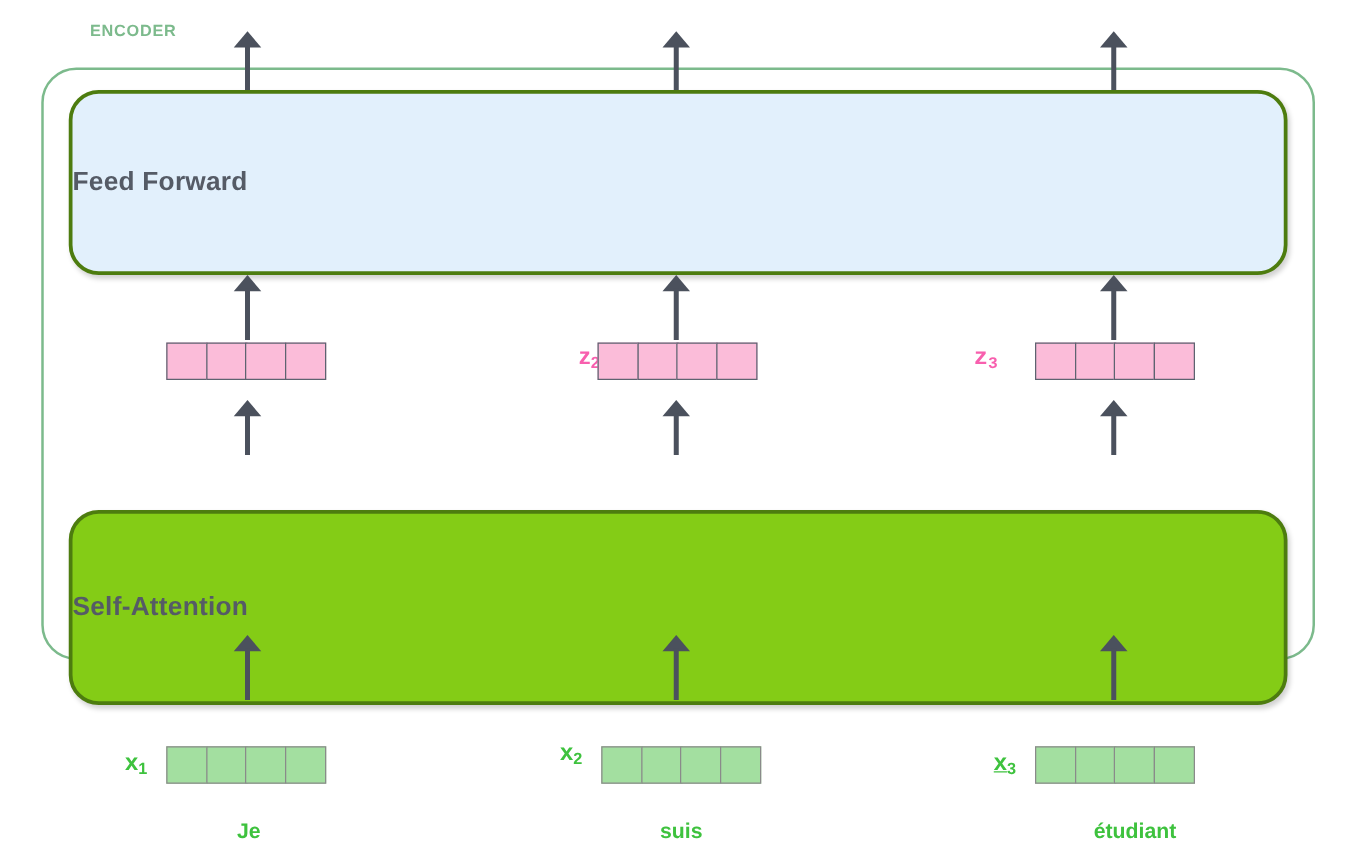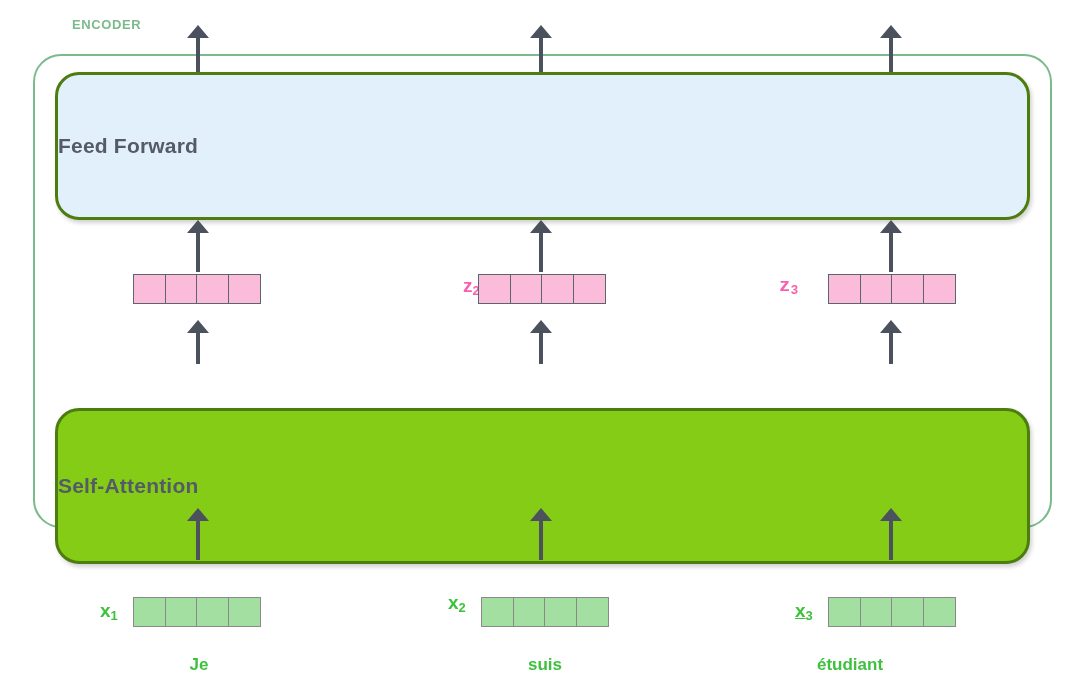--- a/index.html
+++ b/index.html
@@ -268,15 +268,15 @@
   </div>
   <div class="vector x" style="left:828px; top:597px;">
     <div class="cell"></div>
     <div class="cell"></div>
     <div class="cell"></div>
     <div class="cell"></div>
   </div>
 
   <div class="word" style="left:199px; top:655px;">Je</div>
   <div class="word" style="left:545px; top:655px;">suis</div>
-  <div class="word" style="left:850px; top:655px;">étudiant</div>
+  <div class="word" style="left:908px; top:655px;">étudiant</div>
 
 </div>
 
 </body></html>

